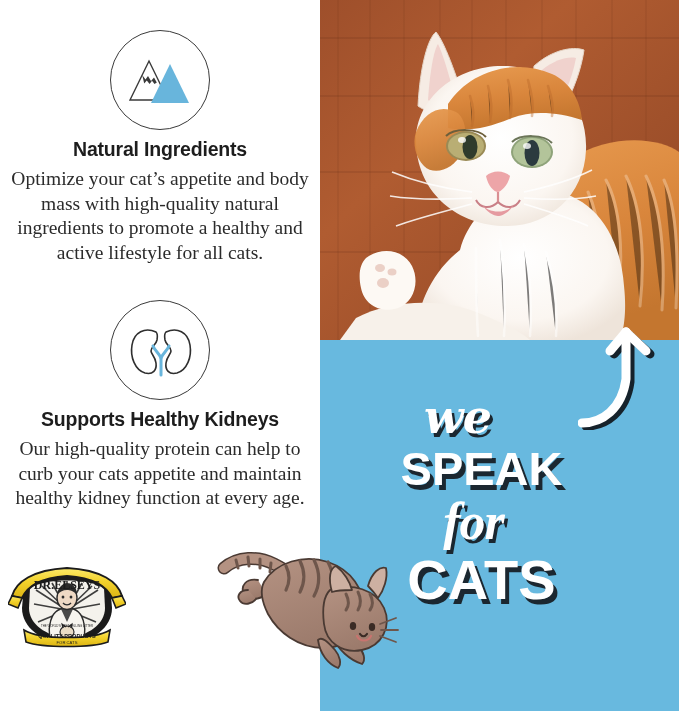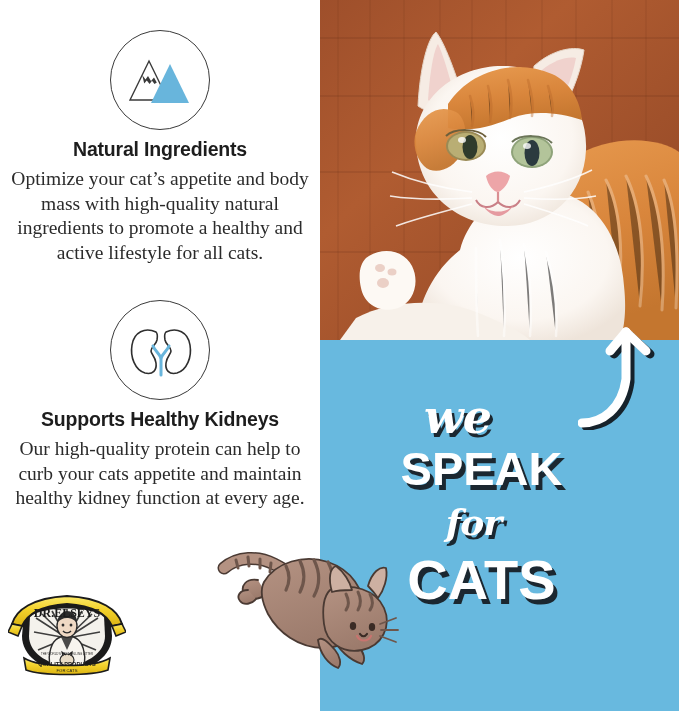--- a/index.html
+++ b/index.html
@@ -33,34 +33,34 @@
   
   .blue-panel{position:absolute;left:320px;top:340px;width:359px;height:371px;
               background:#68b9df;}
 
   
   .headline{position:absolute;left:320px;top:395px;width:323px;text-align:center;}
   .hl-script{color:#ffffff;font-family:"DejaVu Serif",serif;font-style:italic;
              font-weight:bold;letter-spacing:-1px;
              text-shadow:3px 4px 0 #1b2730;}
   .hl-we{font-size:46px;line-height:44px;margin-left:-48px;}
-  .hl-for{font-size:36px;line-height:46px;margin-left:-16px;}
+  .hl-for{font-size:52px;line-height:46px;margin-left:-16px;font-family:Liberation Serif, serif;}
   .hl-big{color:#ffffff;font-family:"Liberation Sans",sans-serif;font-weight:bold;
           letter-spacing:0px;text-shadow:4px 5px 0 #1b2730;}
   .hl-speak{font-size:47px;line-height:60px;}
   .hl-cats{font-size:56px;line-height:70px;}
 
   
   .arrow{position:absolute;left:578px;top:310px;width:101px;height:120px;}
 
   
   .cartoon-cat{position:absolute;left:212px;top:528px;width:192px;height:142px;}
 
   
-  .logo{position:absolute;left:8px;top:592px;width:118px;height:84px;}
+  .logo{position:absolute;left:8px;top:564px;width:118px;height:84px;}
 </style>
 </head>
 <body>
 
 <div id="stage">
 
   <div class="left-col">
 
     <div class="feature f2">
       <div class="icon-circle">

